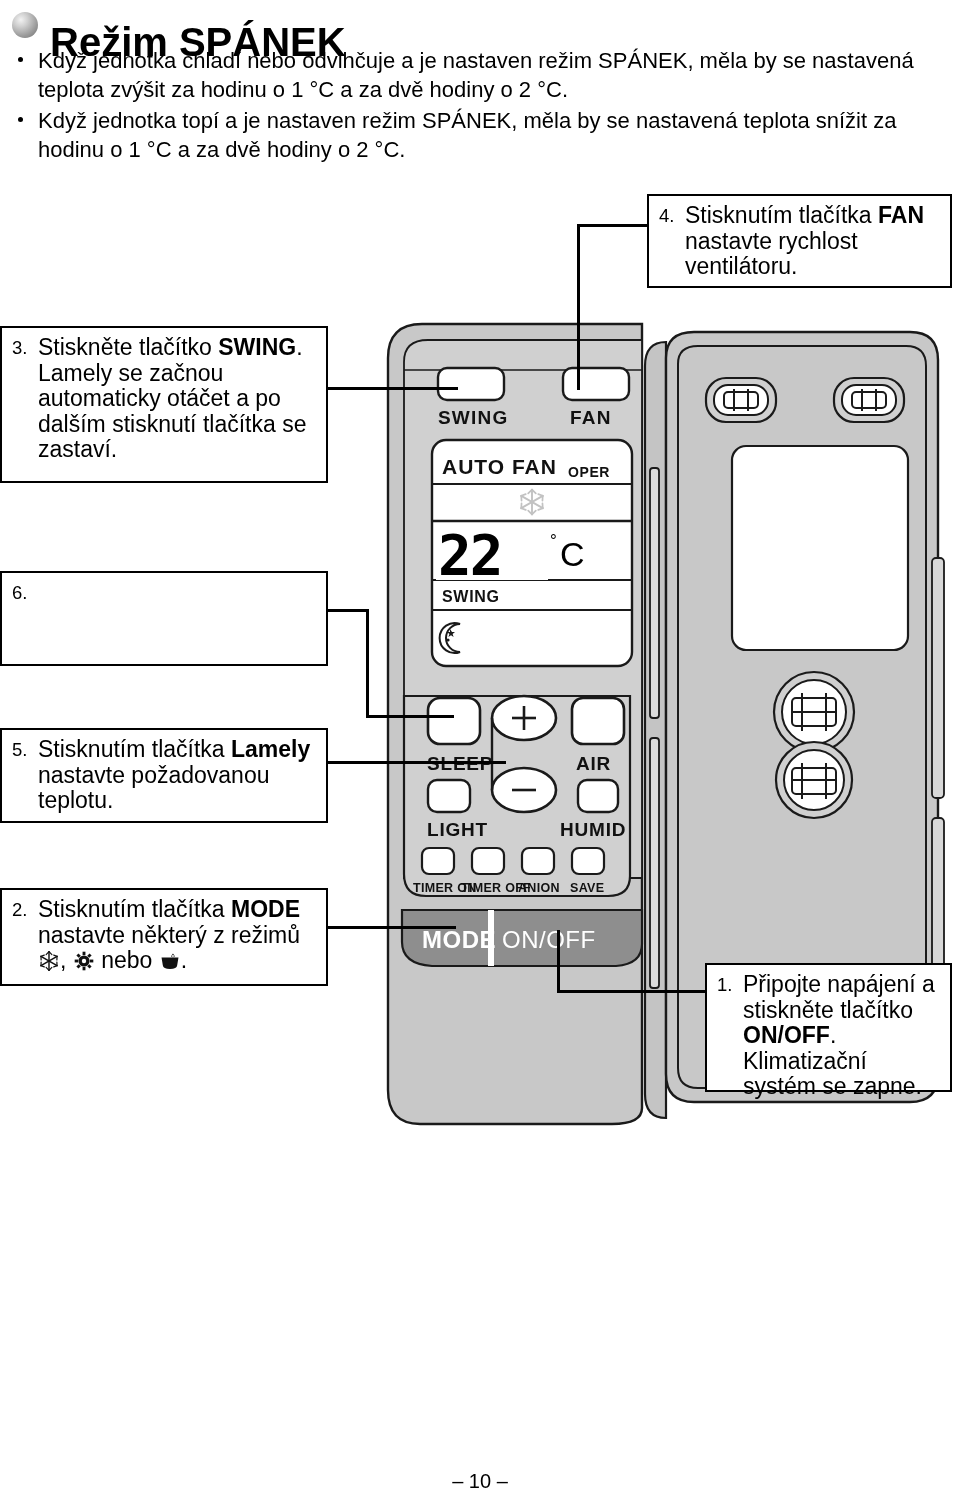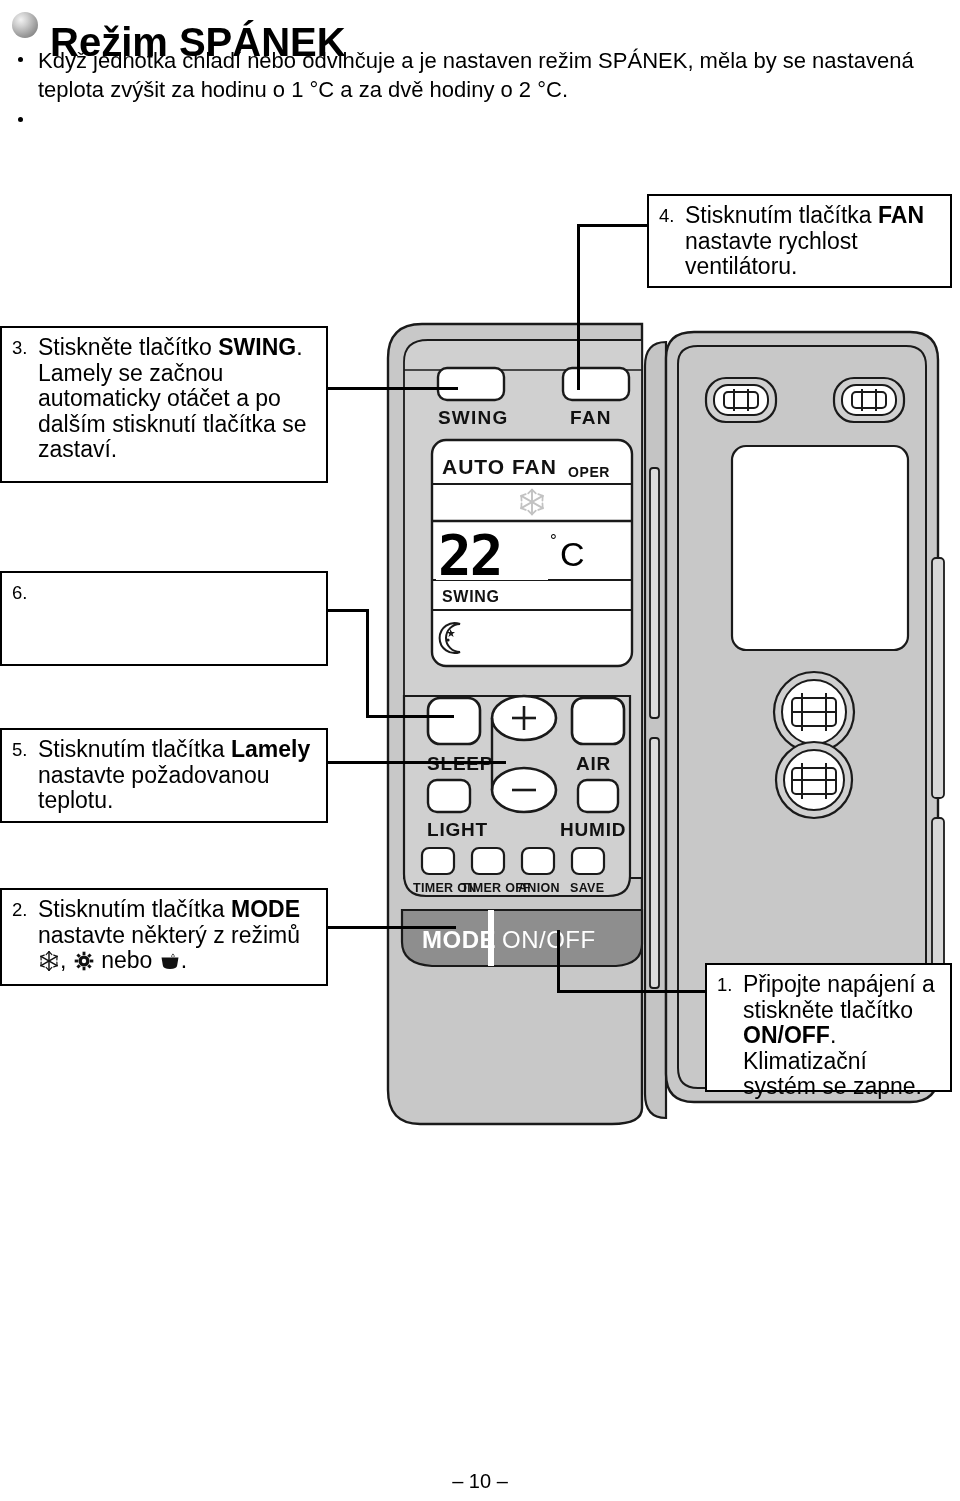--- a/index.html
+++ b/index.html
@@ -128,20 +128,21 @@
   <div id="header-title">Režim SPÁNEK</div>
 </div>
 
 <div id="intro">
   <div class="intro-item">
     <span class="intro-bullet"></span>
     <span>Když jednotka chladí nebo odvlhčuje a je nastaven režim SPÁNEK, měla by se nastavená teplota zvýšit za hodinu o 1 °C a za dvě hodiny o 2 °C.</span>
   </div>
   <div class="intro-item">
     <span class="intro-bullet"></span>
+    <span>Když jednotka topí a je nastaven režim SPÁNEK, měla by se nastavená teplota snížit za hodinu o 1 °C a za dvě hodiny o 2 °C.</span>
   </div>
 </div>
 
 <div class="conn conn-h" style="left:577px; top:224px; width:70px;"></div>
 <div class="conn conn-v" style="left:577px; top:224px; height:166px;"></div>
 
 <div class="conn conn-h" style="left:326px; top:387px; width:132px;"></div>
 
 <div class="conn conn-h" style="left:326px; top:609px; width:42px;"></div>
 <div class="conn conn-v" style="left:366px; top:609px; height:108px;"></div>

